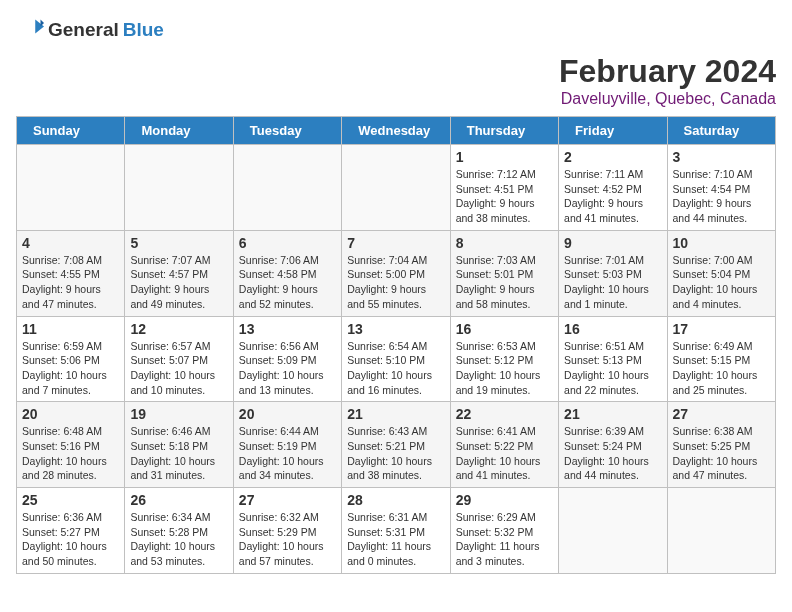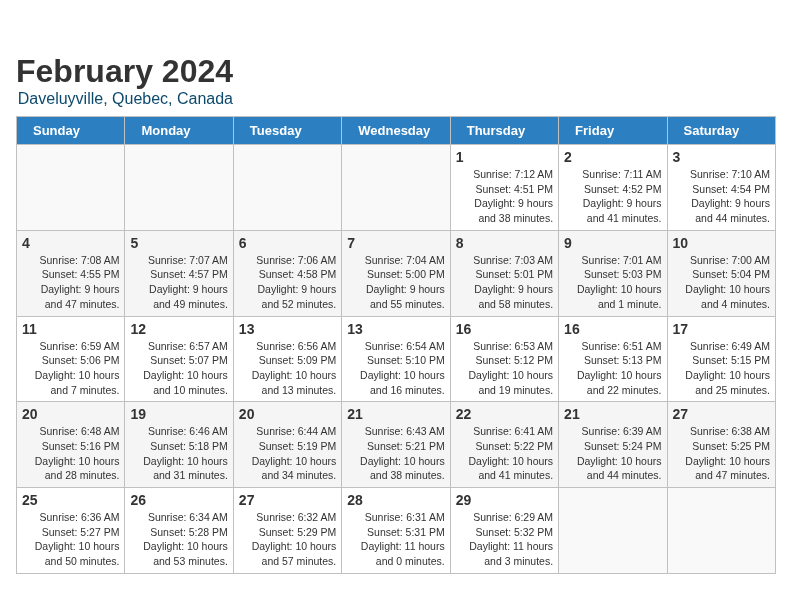--- a/index.html
+++ b/index.html
@@ -35,21 +35,21 @@
       text-align: right;
     }
     .calendar-title {
       font-size: 32px;
       font-weight: bold;
       color: #333;
       margin-top: 37px;
     }
     .calendar-subtitle {
       font-size: 16px;
-      color: #0c4a6e;
+      color: #701a75;
     }
     table {
       width: 100%;
       border-collapse: collapse;
       table-layout: fixed;
     }
     thead tr th {
       background-color: #2c7fc0;
       color: #fff;
       text-align: left;
@@ -70,36 +70,46 @@
       font-size: 14px;
       font-weight: bold;
       color: #333;
       display: block;
       margin-bottom: 2px;
     }
     .cell-text {
       font-size: 10.5px;
       line-height: 1.4;
       color: #333;
-      text-align: right;
     }
     tbody tr:nth-child(odd) td {
       background: #fff;
     }
     tbody tr:nth-child(even) td {
       background: #f5f5f5;
     }
     .empty-cell {
       background: #f9f9f9 !important;
     }
   </style>
 </head>
 <body>
 
 <div class="header-area">
+  <div class="logo">
+    <div class="logo-row">
+      <svg class="logo-icon" viewBox="0 0 32 32">
+        <rect x="0" y="0" width="32" height="32" fill="none"></rect>
+        <polygon points="22,4 32,12 22,20" fill="#2c7fc0"></polygon>
+        <polygon points="28,4 32,8 28,12" fill="#1a5fa0"></polygon>
+      </svg>
+      <span style="font-size:19px; font-weight:bold; color:#333;">General</span>
+      <span style="font-size:19px; font-weight:bold; color:#2c7fc0;">Blue</span>
+    </div>
+  </div>
   <div class="title-area">
     <div class="calendar-title">February 2024</div>
     <div class="calendar-subtitle">Daveluyville, Quebec, Canada</div>
   </div>
 </div>
 
 <table>
   <thead>
     <tr>
     <th>Sunday</th>

